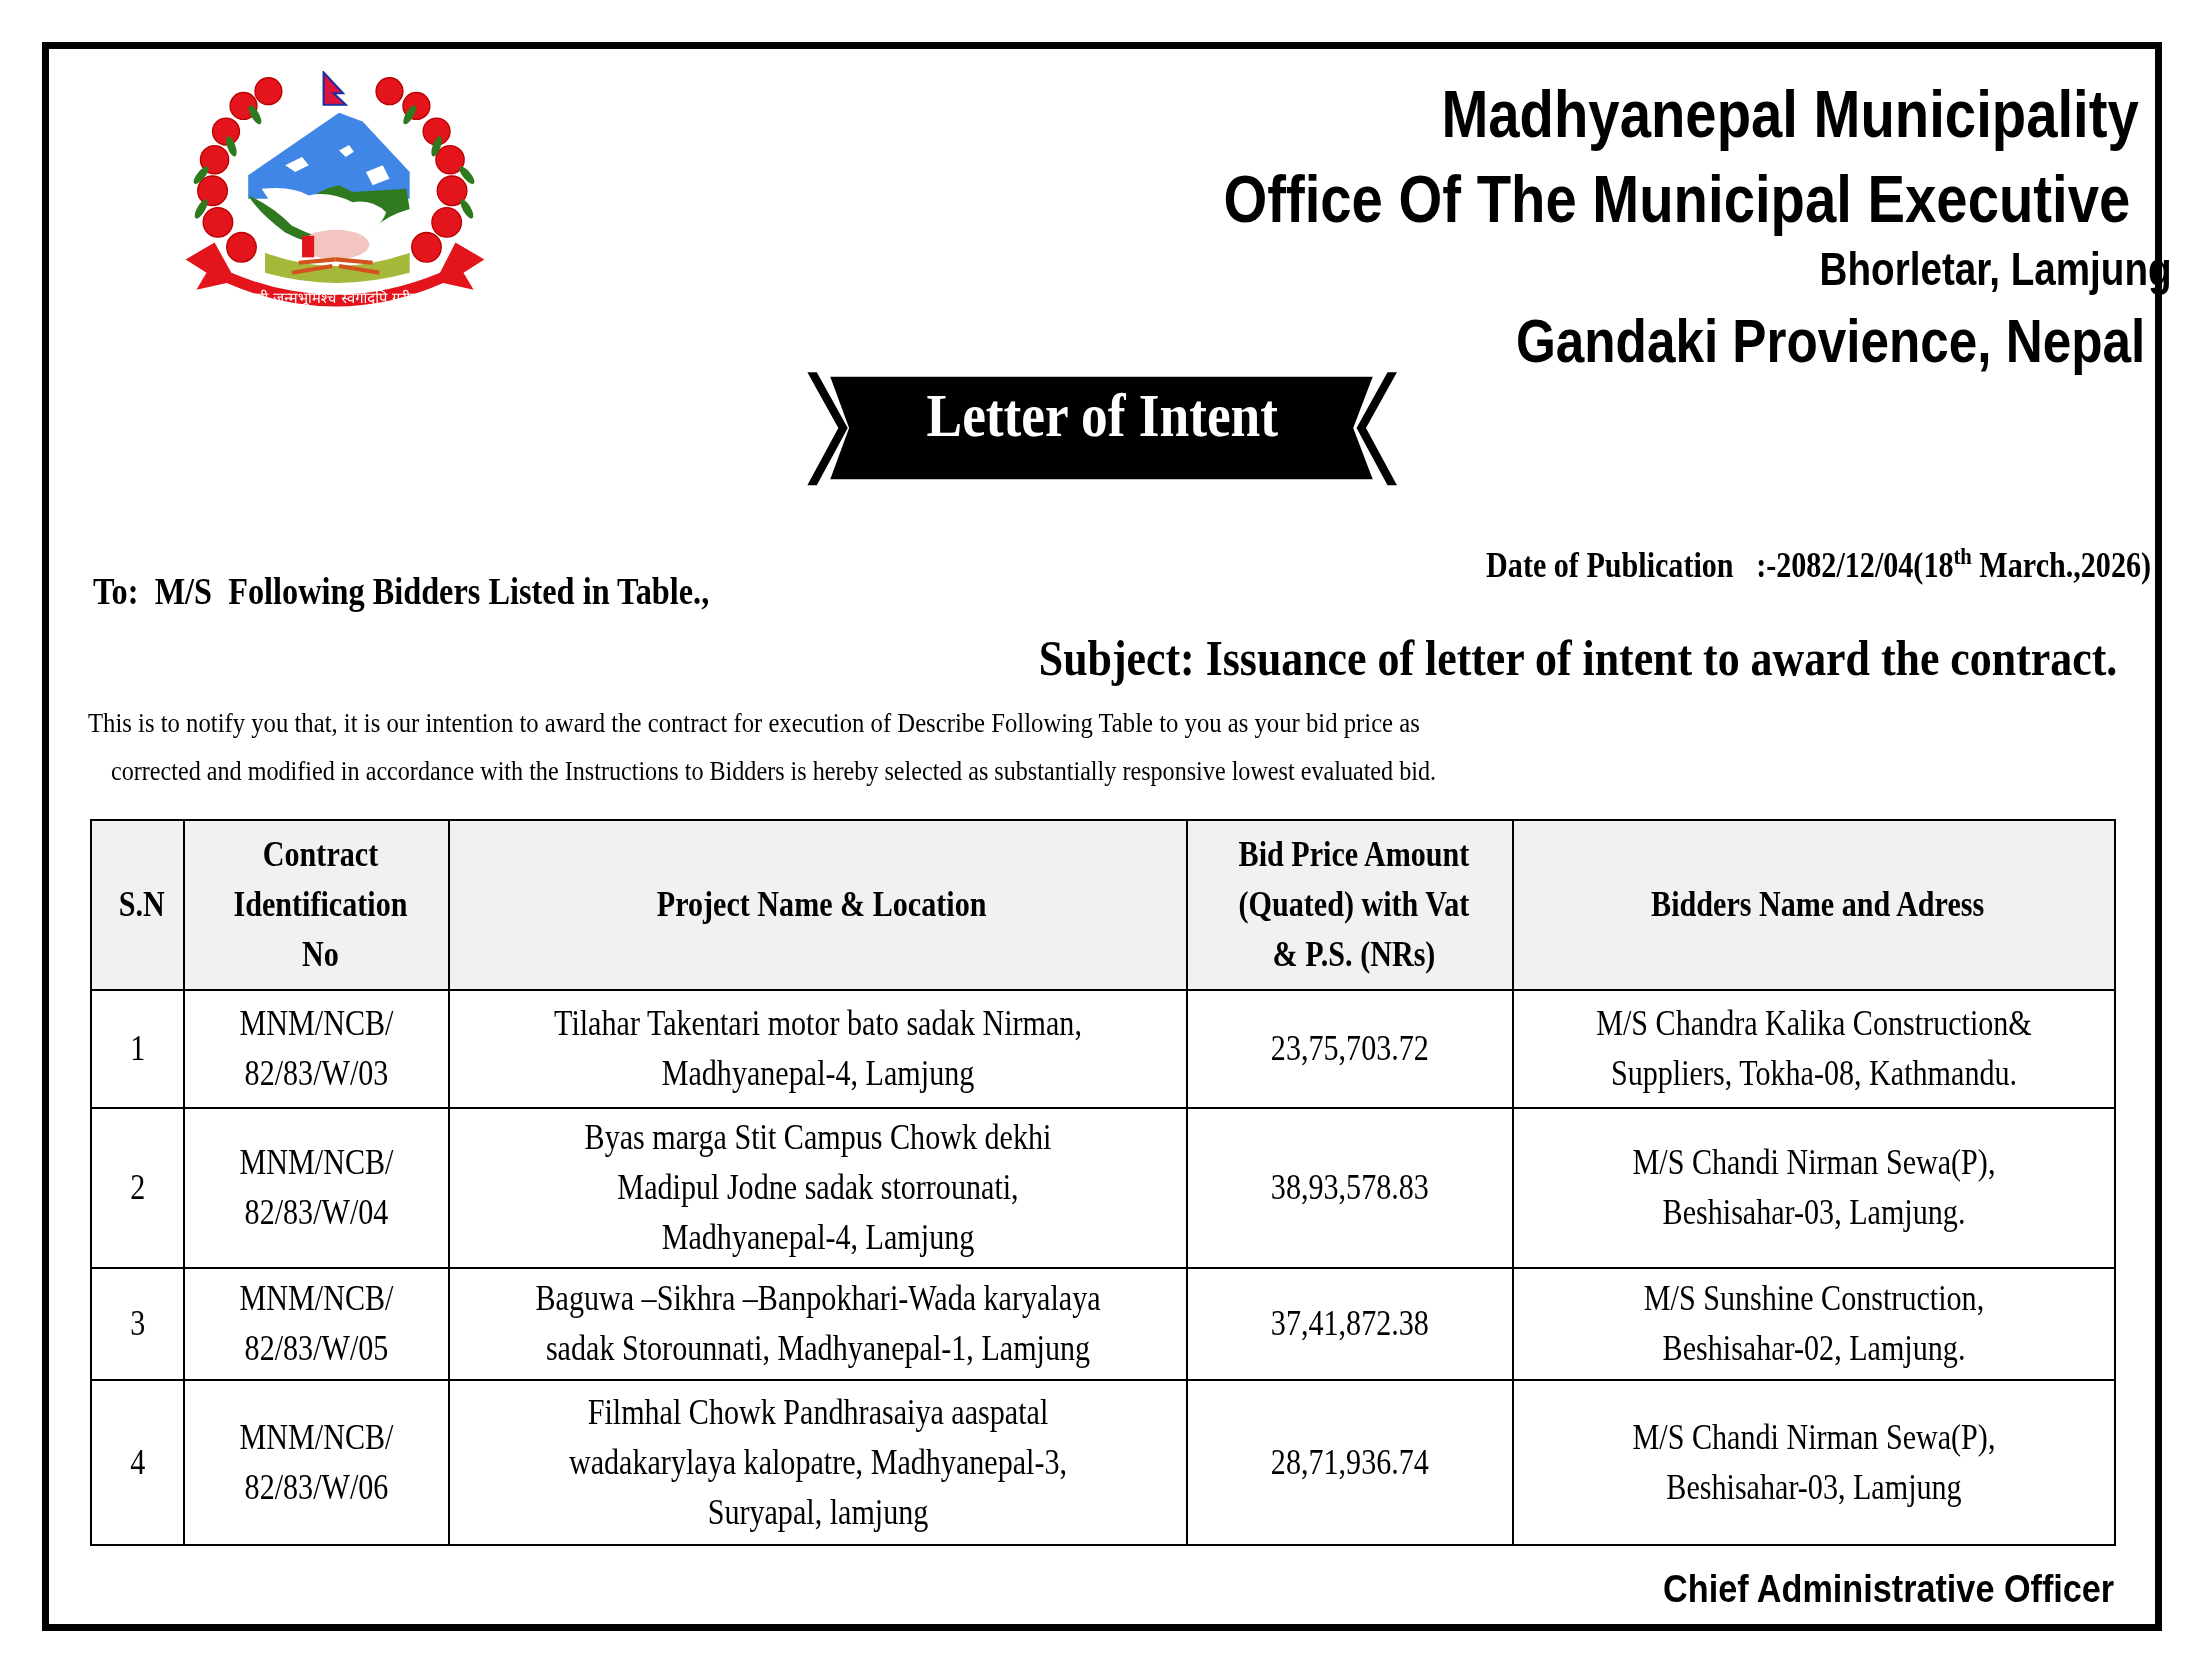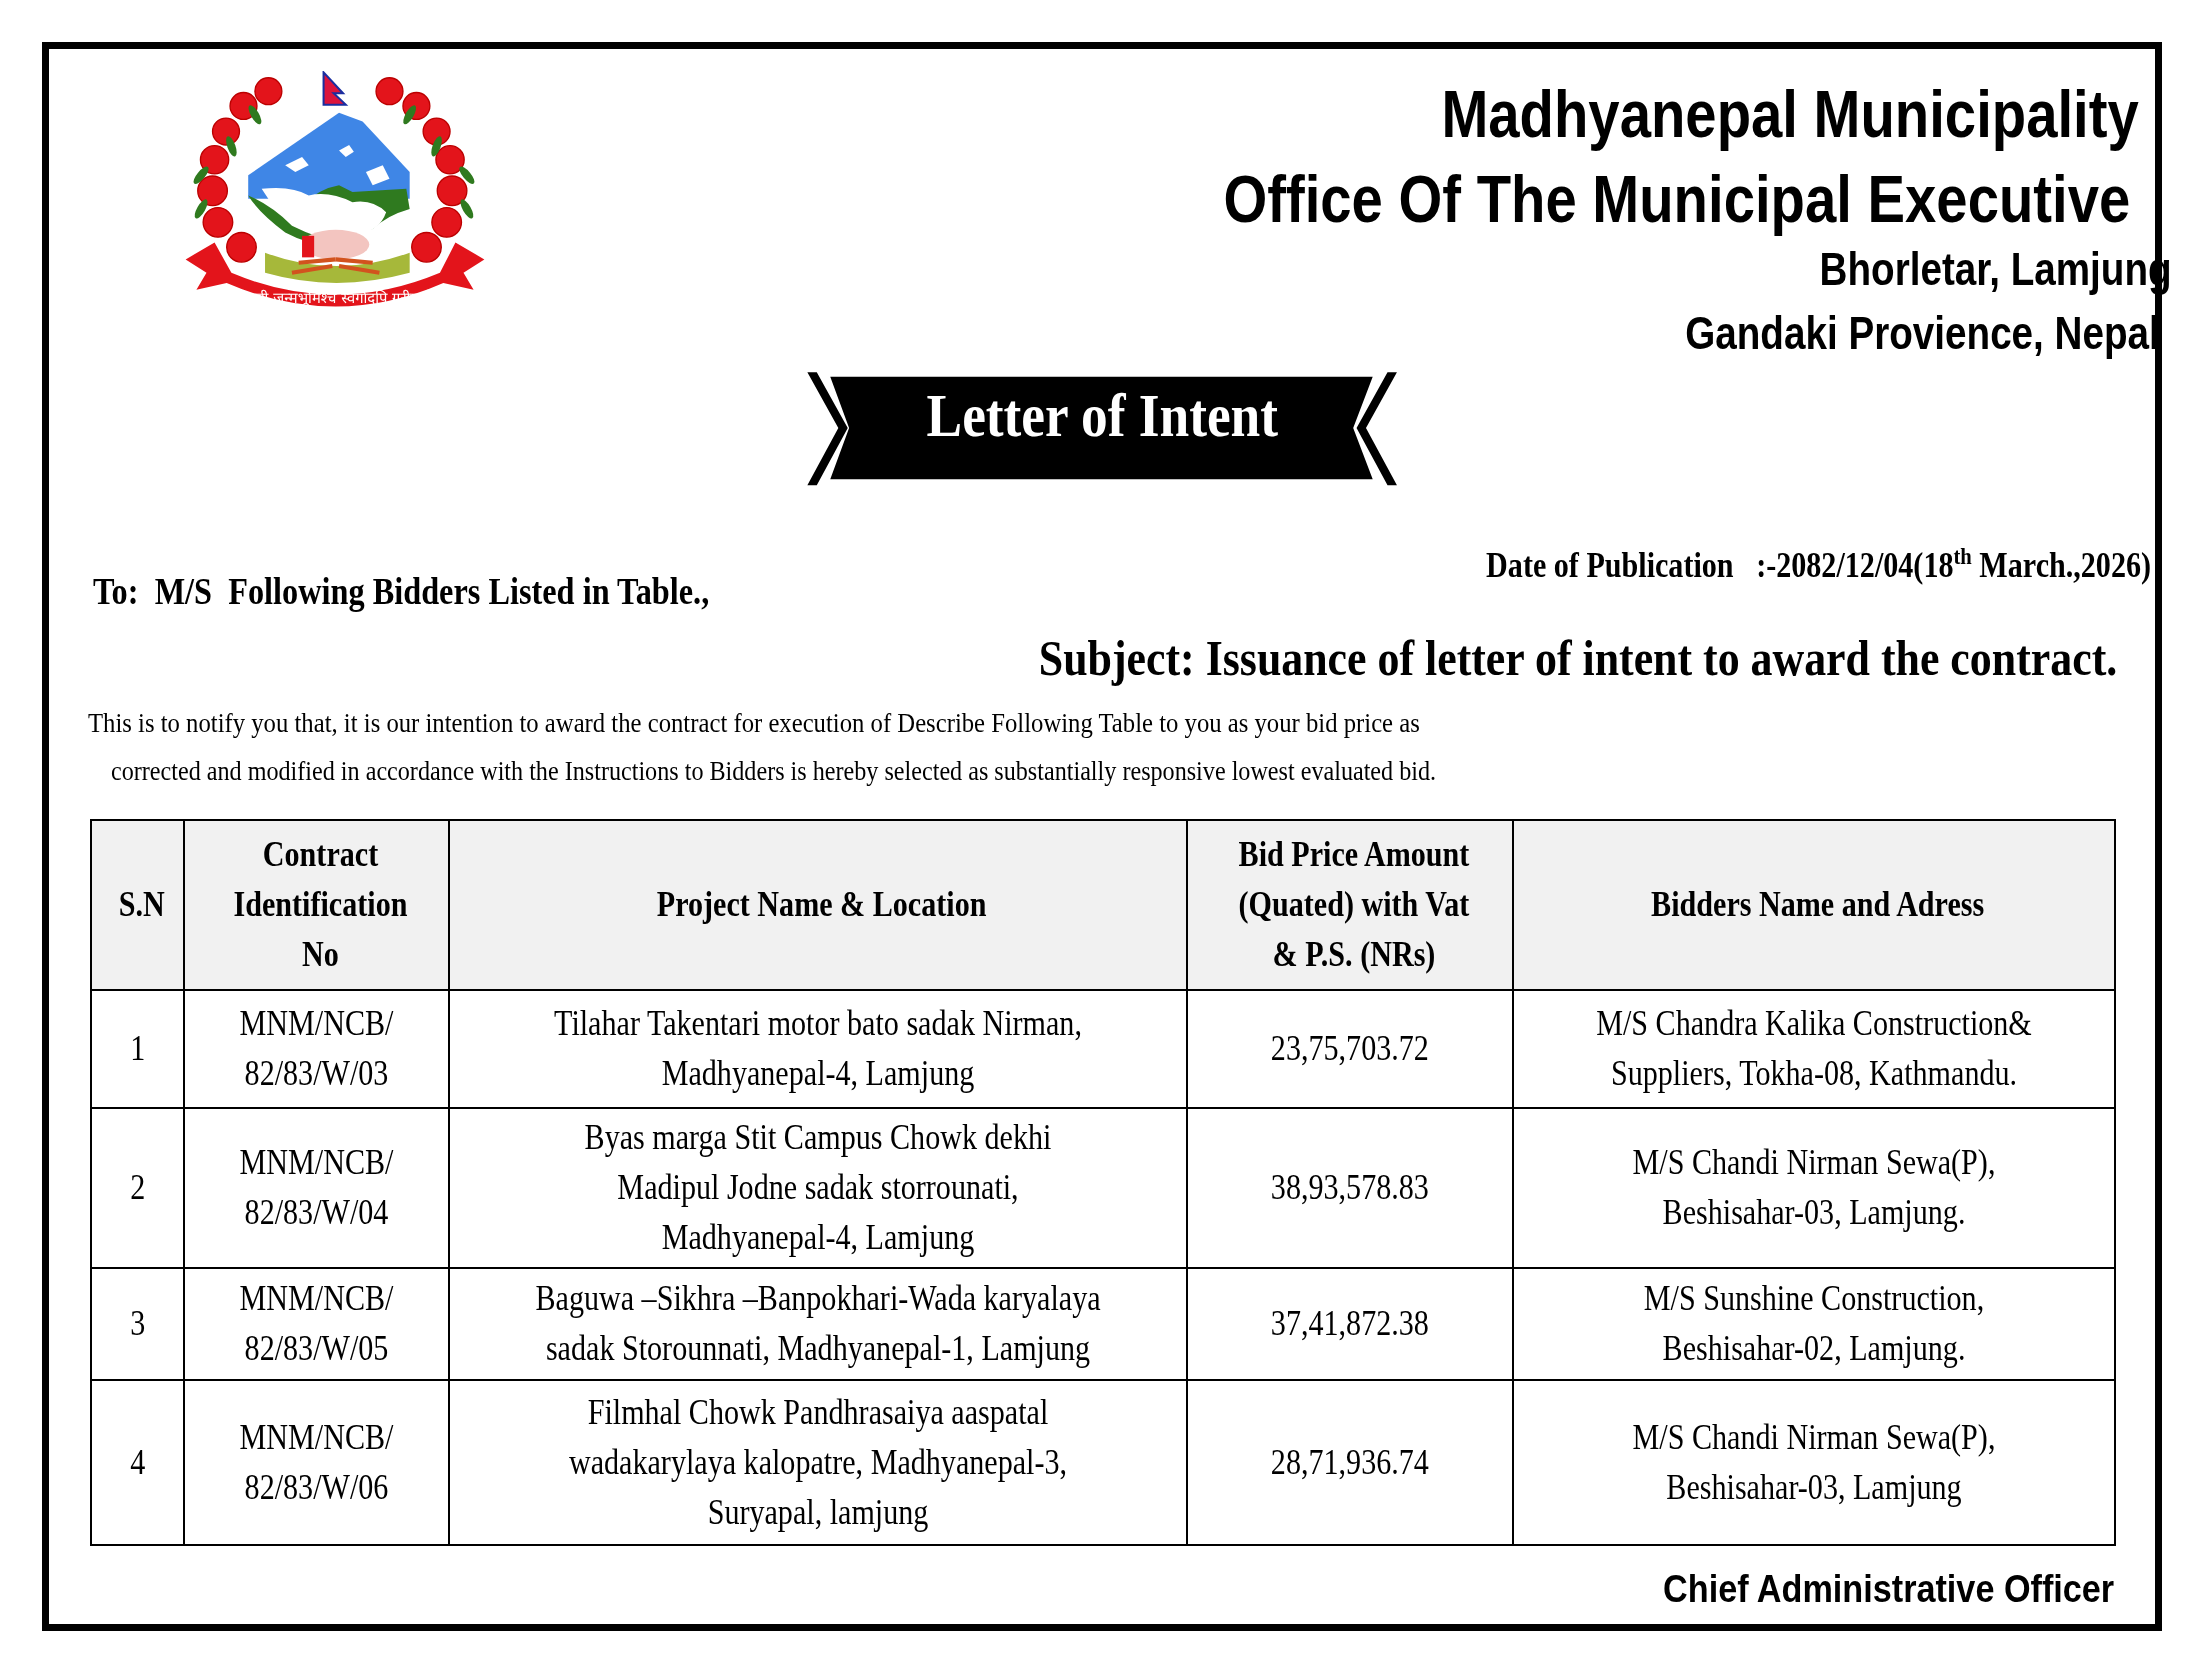--- a/index.html
+++ b/index.html
@@ -119,21 +119,21 @@
 
 <div class="center-line sans" style="top:75px; font-size:67px;">
   <span style="transform:scaleX(0.84);">Madhyanepal Municipality</span>
 </div>
 <div class="center-line sans" style="top:160px; font-size:67px;padding-left:12px;">
   <span style="transform:scaleX(0.84);">Office Of The Municipal Executive</span>
 </div>
 <div class="center-line sans" style="top:242px; font-size:46px;">
   <span style="transform:scaleX(0.84);">Bhorletar, Lamjung</span>
 </div>
-<div class="center-line sans" style="top:306px; font-size:46px;">
+<div class="center-line sans" style="top:306px; font-size:61px;">
   <span style="transform:scaleX(0.84);">Gandaki Provience, Nepal</span>
 </div>
 
 <svg class="banner" viewBox="1195 550 890 175" xmlns="http://www.w3.org/2000/svg">
   <polygon points="1200,553 1214,553 1260,636 1214,721 1200,721 1246,636" fill="#000"></polygon>
   <polygon points="1234,560 2040,560 2011,636 2040,712 1234,712 1262,636" fill="#000"></polygon>
   <polygon points="2062,553 2076,553 2030,636 2076,721 2062,721 2016,636" fill="#000"></polygon>
 </svg>
 <div class="banner-text">
   <span>Letter of Intent</span>

